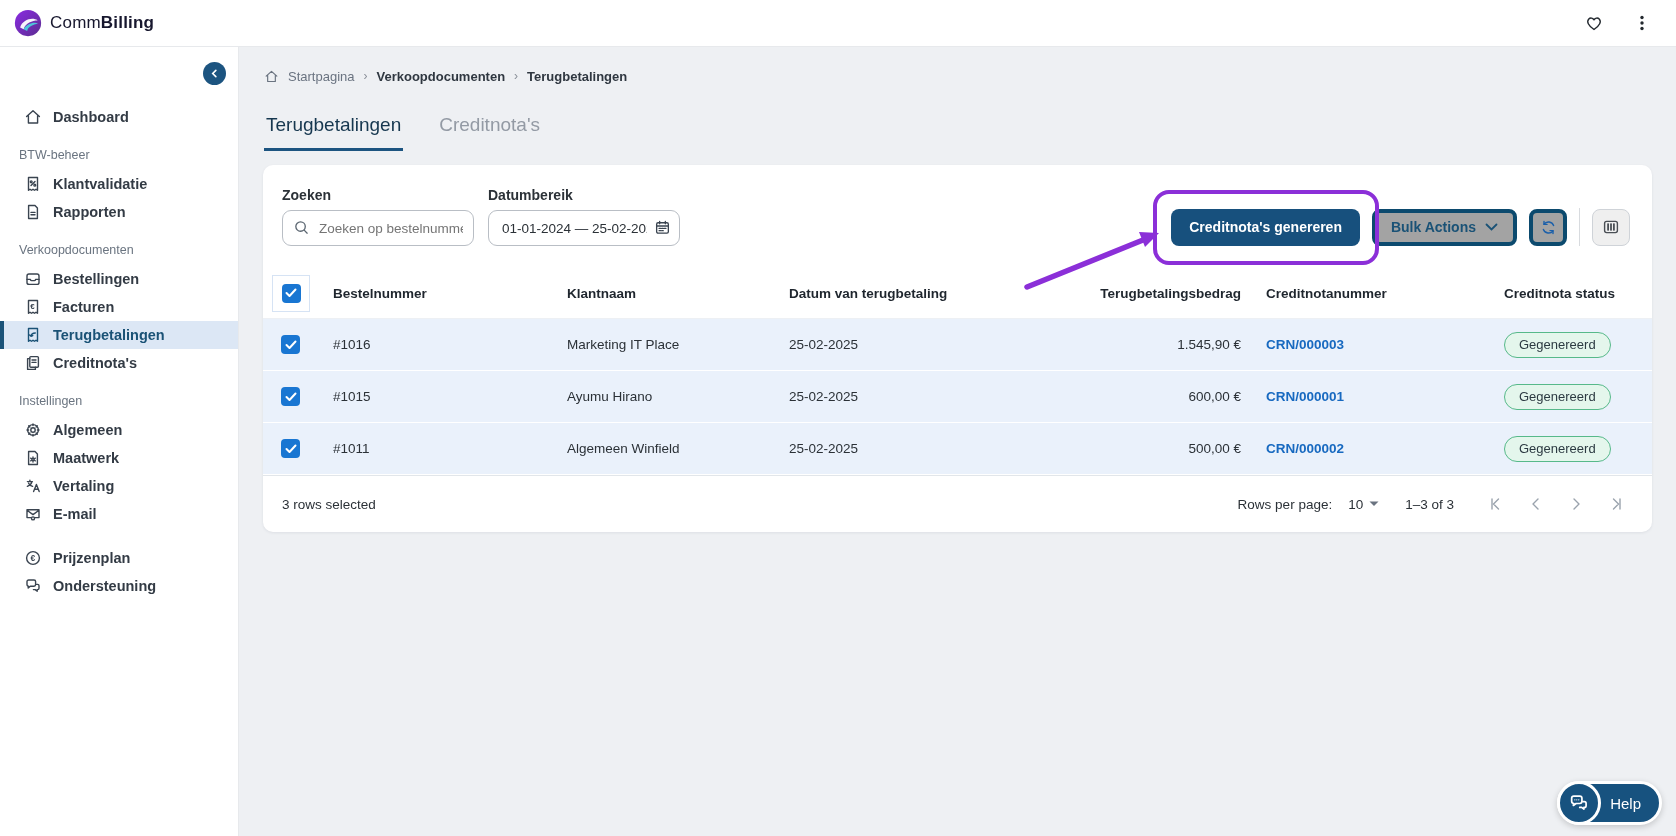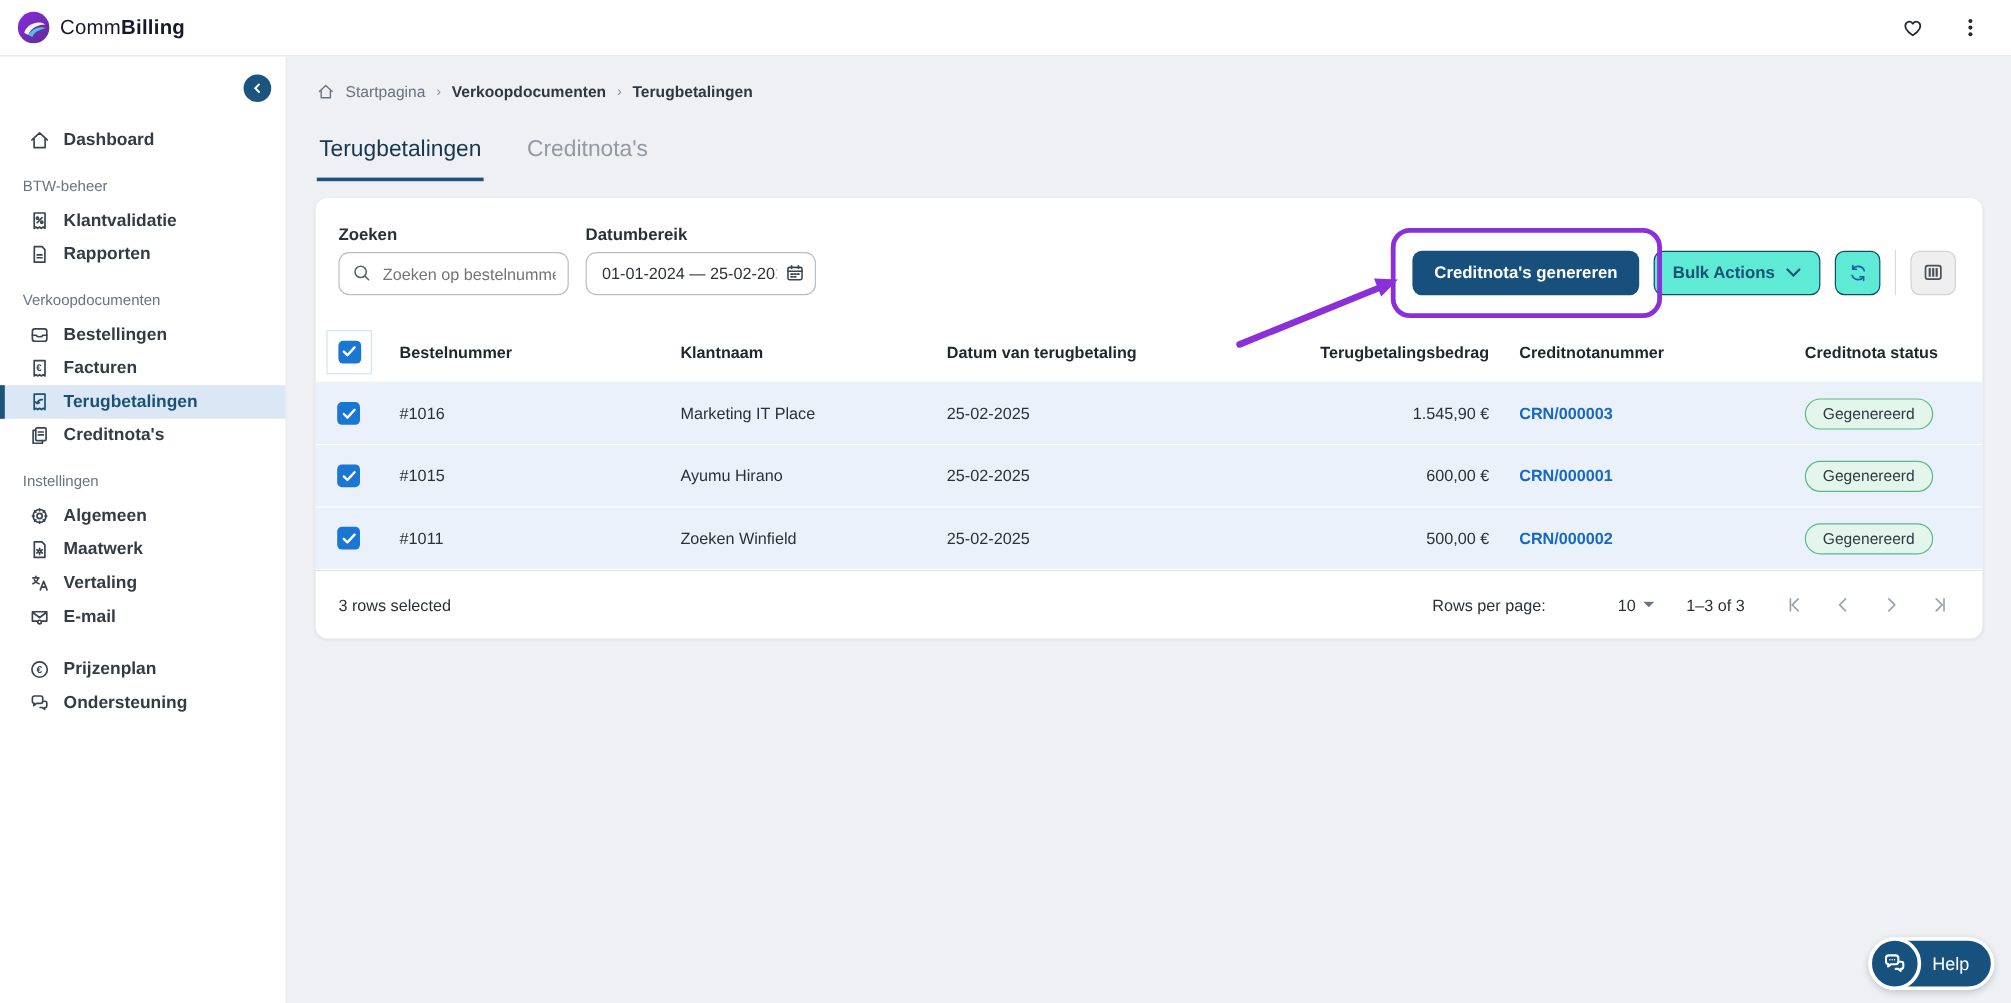--- a/index.html
+++ b/index.html
@@ -51,21 +51,21 @@
   .input-wrap { position:relative; }
   .input-wrap input { width:192px; height:36px; border:1px solid #b9bec5; border-radius:9px; font-size:13.5px; color:#2b3137; font-family:"Liberation Sans",sans-serif; outline:none; }
   .search-input { padding:0 10px 0 36px; }
   .search-glyph { position:absolute; left:11px; top:9px; }
   .date-input { padding:0 32px 0 13px; }
   .date-glyph { position:absolute; right:9px; top:9px; }
 
   .actions { display:flex; align-items:center; gap:12px; }
   .btn { height:37px; border-radius:8px; font-family:"Liberation Sans",sans-serif; font-size:14px; font-weight:700; cursor:pointer; }
   .btn-primary { background:#17507d; color:#fff; border:none; padding:0 18px; }
-  .btn-outline { background:#5eead4; color:#1a5276; border:1px solid #0c4a6e; padding:0 15px; display:flex; align-items:center; gap:9px; }
+  .btn-outline { background:#a3a3a3; color:#1a5276; border:4px solid #0c4a6e; padding:0 15px; display:flex; align-items:center; gap:9px; }
   .btn-sq { width:38px; height:37px; display:flex; align-items:center; justify-content:center; padding:0; }
   .btn-sq-grey { border:1px solid #cfd3d8; color:#4a4f55; }
   .v-divider { width:1px; height:38px; background:#d8dbdf; }
 
   
   .anno-wrap { position:relative; }
   .anno-rect { position:absolute; left:-18px; right:-19px; top:-19px; bottom:-19px; border:4.5px solid #8b2fd8; border-radius:16px; pointer-events:none; }
   .anno-arrow { position:absolute; left:-150px; top:16px; width:144px; height:68px; pointer-events:none; overflow:visible; }
 
   
@@ -78,21 +78,21 @@
   .row-check { margin-left:18px; }
   .trow { height:52px; background:#eaf1fb; border-bottom:1px solid #fff; font-size:13.5px; }
   .tbody { border-top:1px solid #edf0f4; }
   .crn-link { color:#1769c0; font-weight:700; cursor:pointer; }
   .badge { display:inline-block; border:1px solid #57b98a; background:#e4f6ec; color:#2c3a42; border-radius:13px; padding:4px 14px 5px; font-size:13px; }
 
   
   .tfoot { display:flex; align-items:center; justify-content:space-between; height:57px; border-top:1px solid #e2e6ea; padding:0 20px 0 19px; font-size:13.5px; color:#2b3137; }
   .tfoot-right { display:flex; align-items:center; gap:26px; }
   .rpp { display:flex; align-items:center; gap:16px; }
-  .rpp-select { display:flex; align-items:center; gap:6px; cursor:pointer;margin-left:44px; }
+  .rpp-select { display:flex; align-items:center; gap:6px; cursor:pointer; }
   .pager { display:flex; align-items:center; gap:8px; }
   .pg-btn { width:32px; height:32px; display:flex; align-items:center; justify-content:center; background:none; border:none; cursor:pointer; }
 
   
   .help-btn { position:absolute; right:14px; bottom:11px; height:44px; background:#17527f; border:3px solid #fff; border-radius:24px; display:flex; align-items:center; padding:0 18px 0 50px; color:#fff; font-size:15px; cursor:pointer; box-shadow:0 2px 6px rgba(0,0,0,.18); }
   .help-circle { position:absolute; left:-3px; top:-3px; width:44px; height:44px; border-radius:50%; background:#17527f; border:3px solid #fff; display:flex; align-items:center; justify-content:center; }
 </style>
 </head>
 <body>
 
@@ -396,21 +396,21 @@
           <div class="cell-c"><span class="crn-link">CRN/000001</span></div>
           <div class="cell-c"><span class="badge">Gegenereerd</span></div>
         </div>
         <div class="grid-row trow">
           <div><span class="check row-check">
                 <svg width="12" height="10" viewBox="0 0 12 10">
                   <path d="M1.5 5 L4.5 8 L10.5 1.5" fill="none" stroke="#fff" stroke-width="2" stroke-linecap="round" stroke-linejoin="round"></path>
                 </svg>
               </span></div>
           <div>#1011</div>
-          <div>Zoeken Winfield</div>
+          <div>Algemeen Winfield</div>
           <div class="cell-c">25-02-2025</div>
           <div class="cell-r">500,00 €</div>
           <div class="cell-c"><span class="crn-link">CRN/000002</span></div>
           <div class="cell-c"><span class="badge">Gegenereerd</span></div>
         </div>
       </div>
 
       <div class="tfoot">
         <span>3 rows selected</span>
         <div class="tfoot-right">

